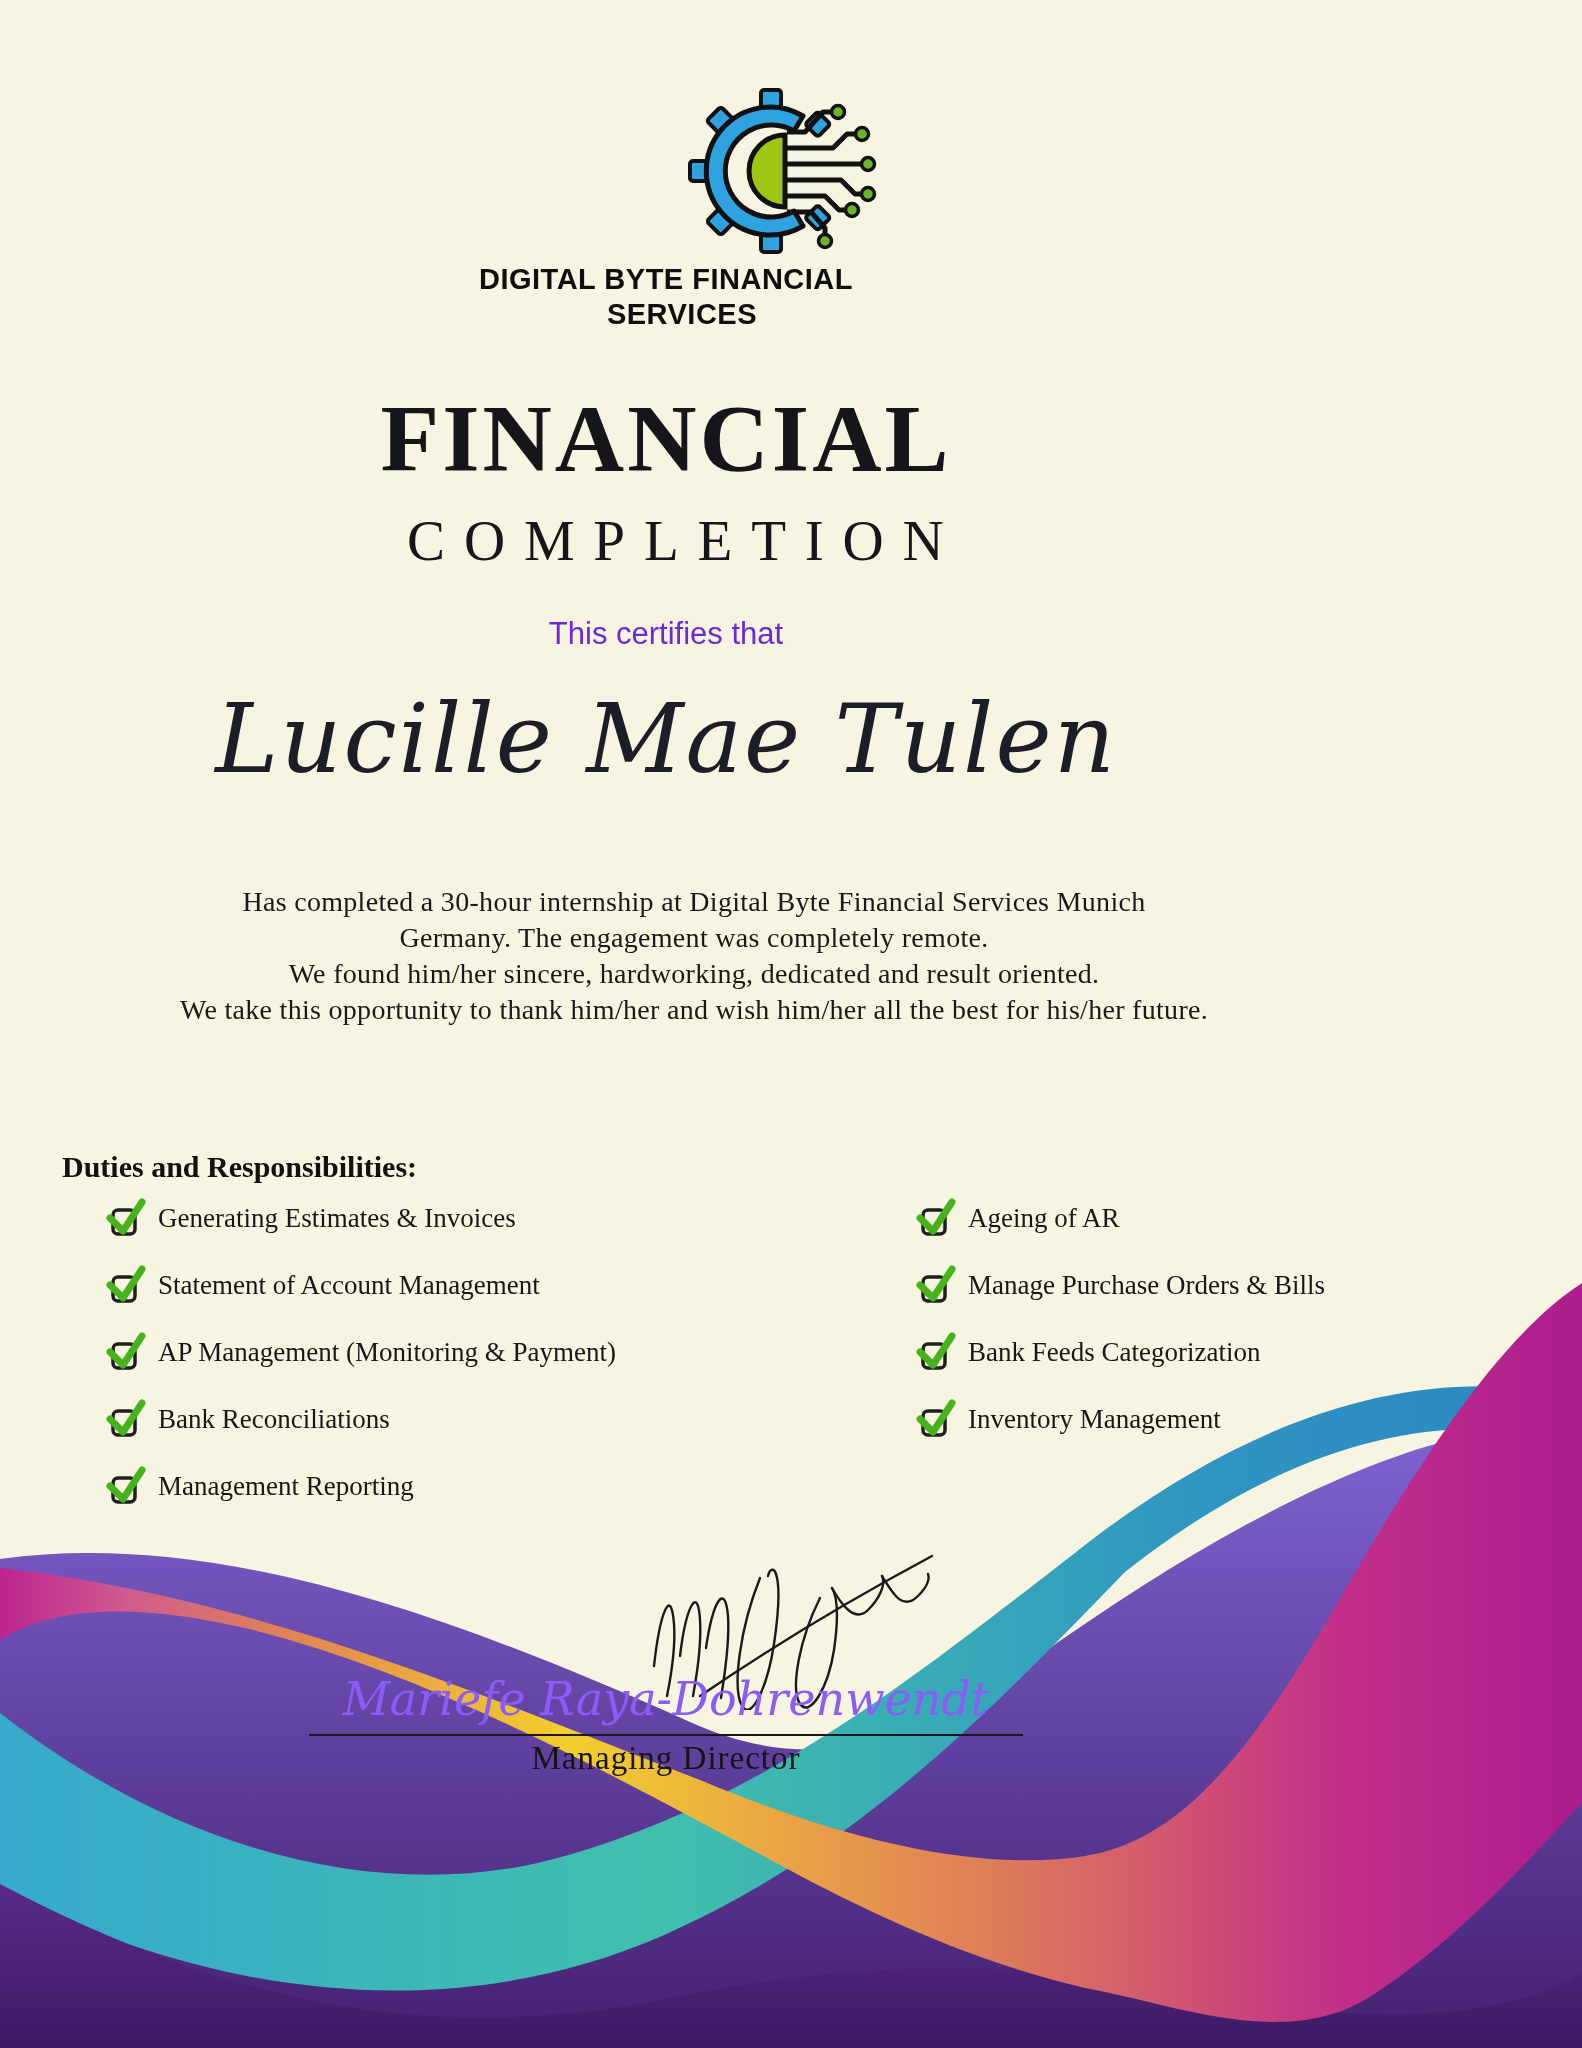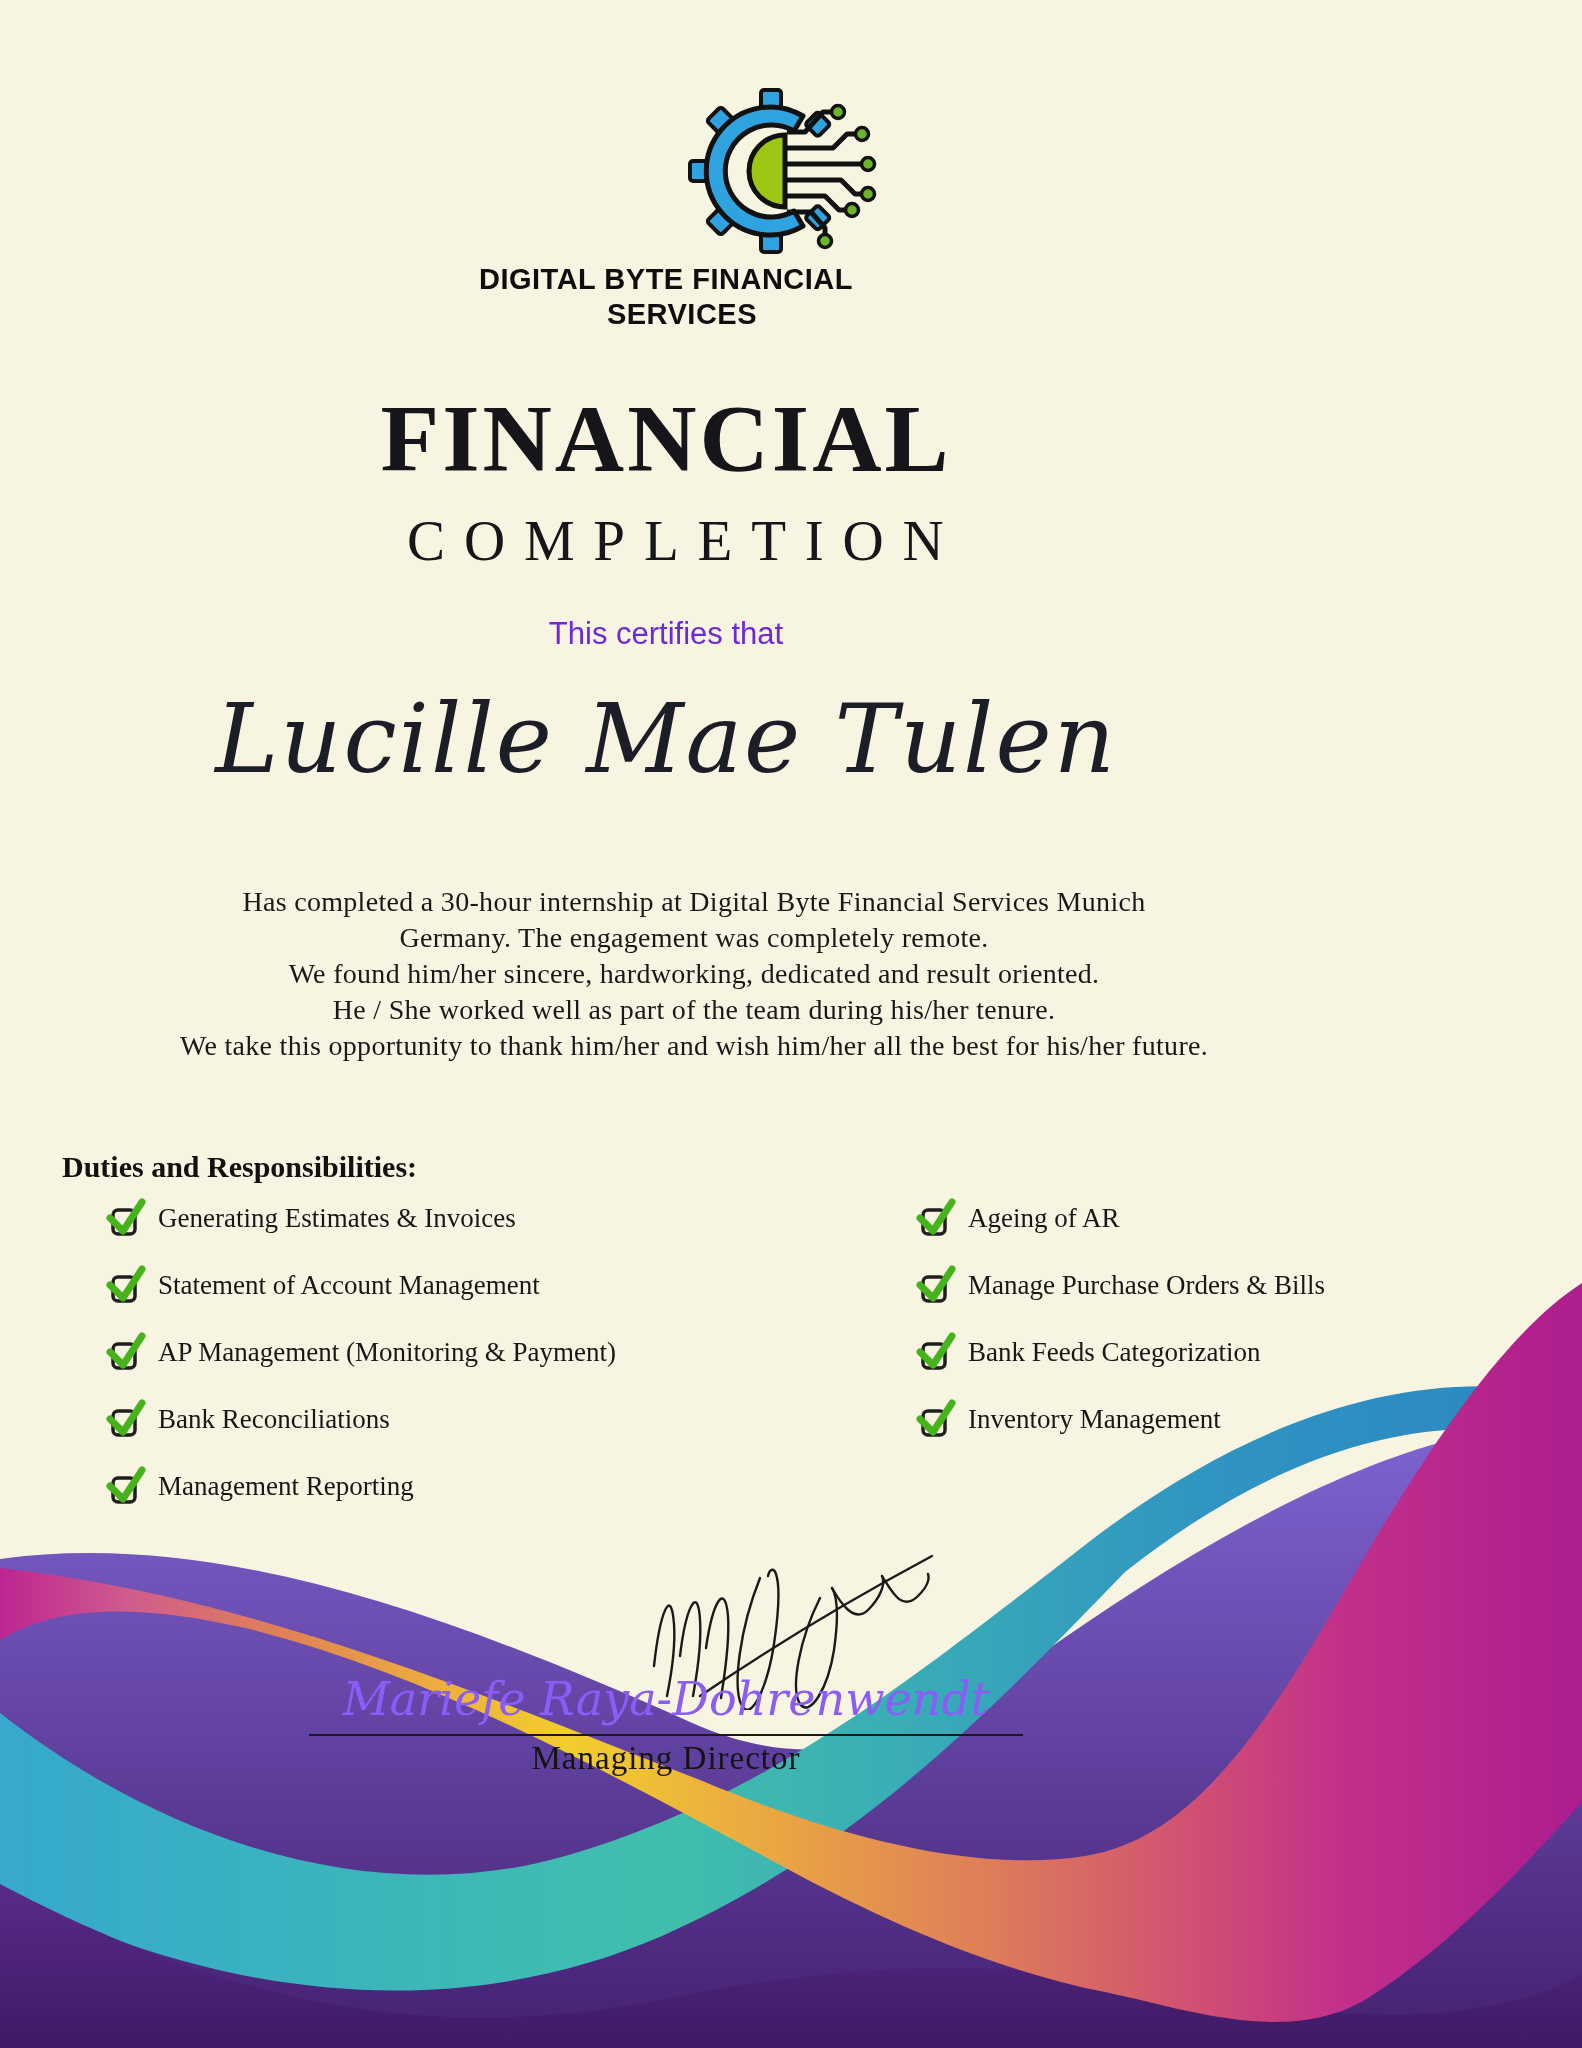--- a/index.html
+++ b/index.html
@@ -152,21 +152,20 @@
   <div class="centered title-main">FINANCIAL</div>
   <div class="centered title-sub">COMPLETION</div>
   <div class="centered certifies">This certifies that</div>
 
   <div class="centered recipient">Lucille Mae Tulen</div>
 
   <div class="centered body-text">
     <div>Has completed a 30-hour internship at Digital Byte Financial Services Munich</div>
     <div>Germany. The engagement was completely remote.</div>
     <div>We found him/her sincere, hardworking, dedicated and result oriented.</div>
-    <div>He / She worked well as part of the team during his/her tenure.</div>
     <div>We take this opportunity to thank him/her and wish him/her all the best for his/her future.</div>
   </div>
 
   <div class="duties-heading">Duties and Responsibilities:</div>
 
   <ul class="duty-list duty-left">
     <li>
       <svg class="check-icon" viewBox="0 0 40 44">
           <rect x="7" y="14" width="22" height="24" rx="5" fill="none" stroke="#1f1f1f" stroke-width="3.5"></rect>
           <path d="M4,22 L17,35 L36,6" fill="none" stroke="#46B31C" stroke-width="7" stroke-linecap="round" stroke-linejoin="round"></path>

